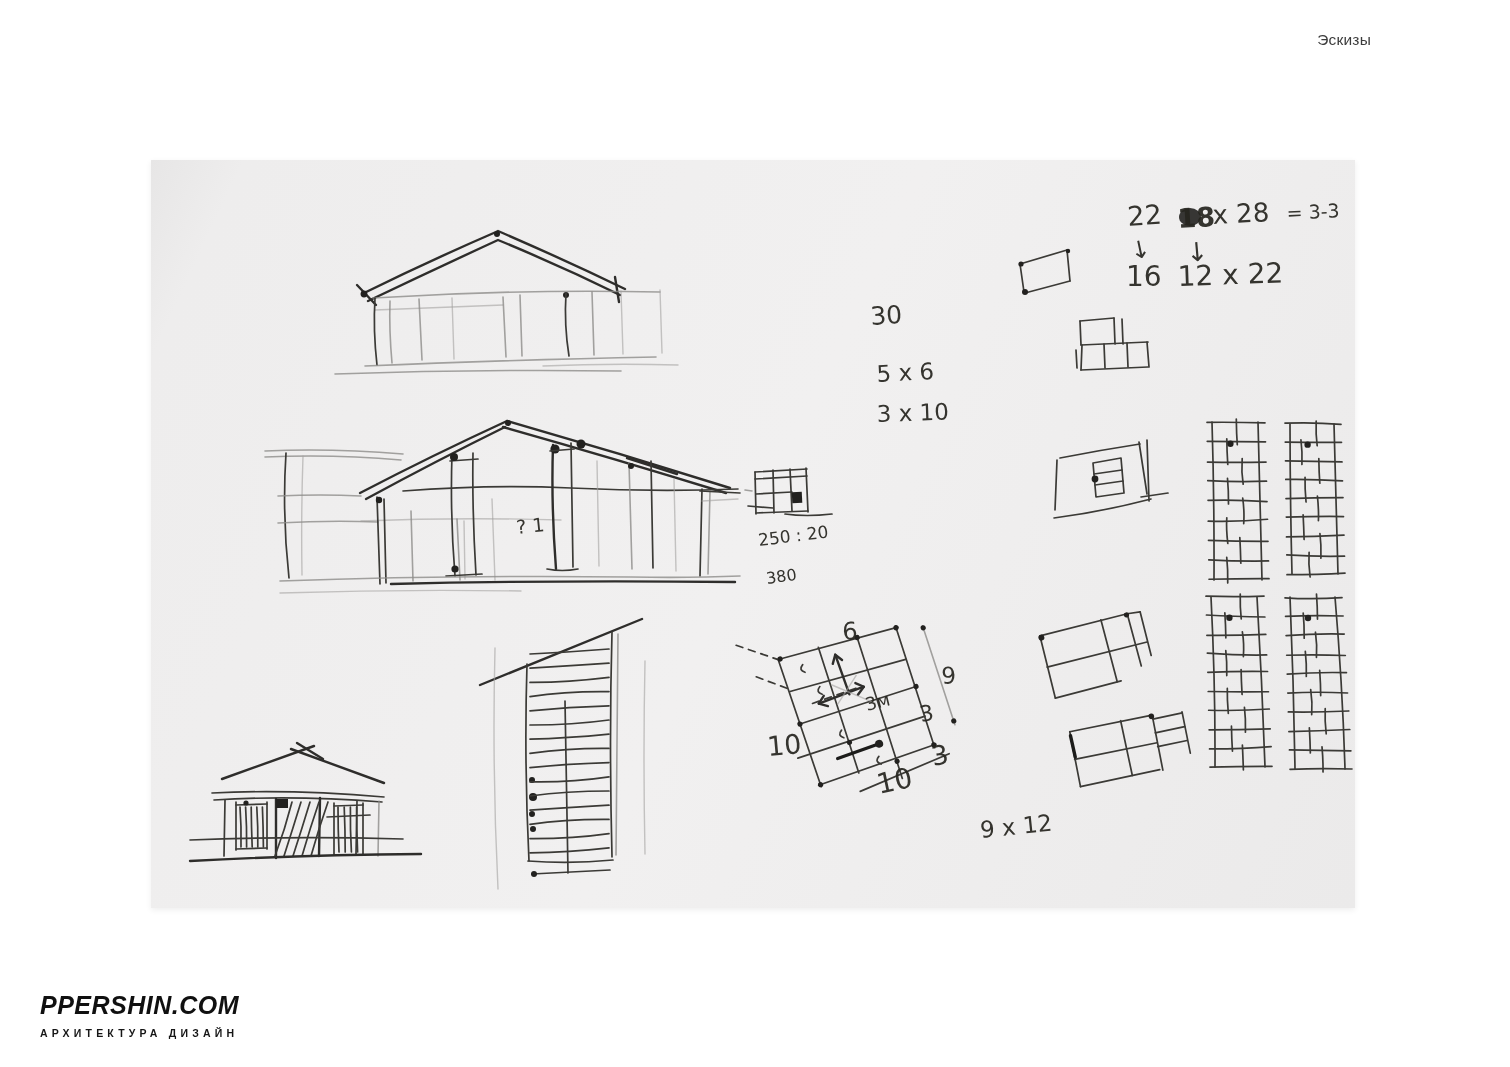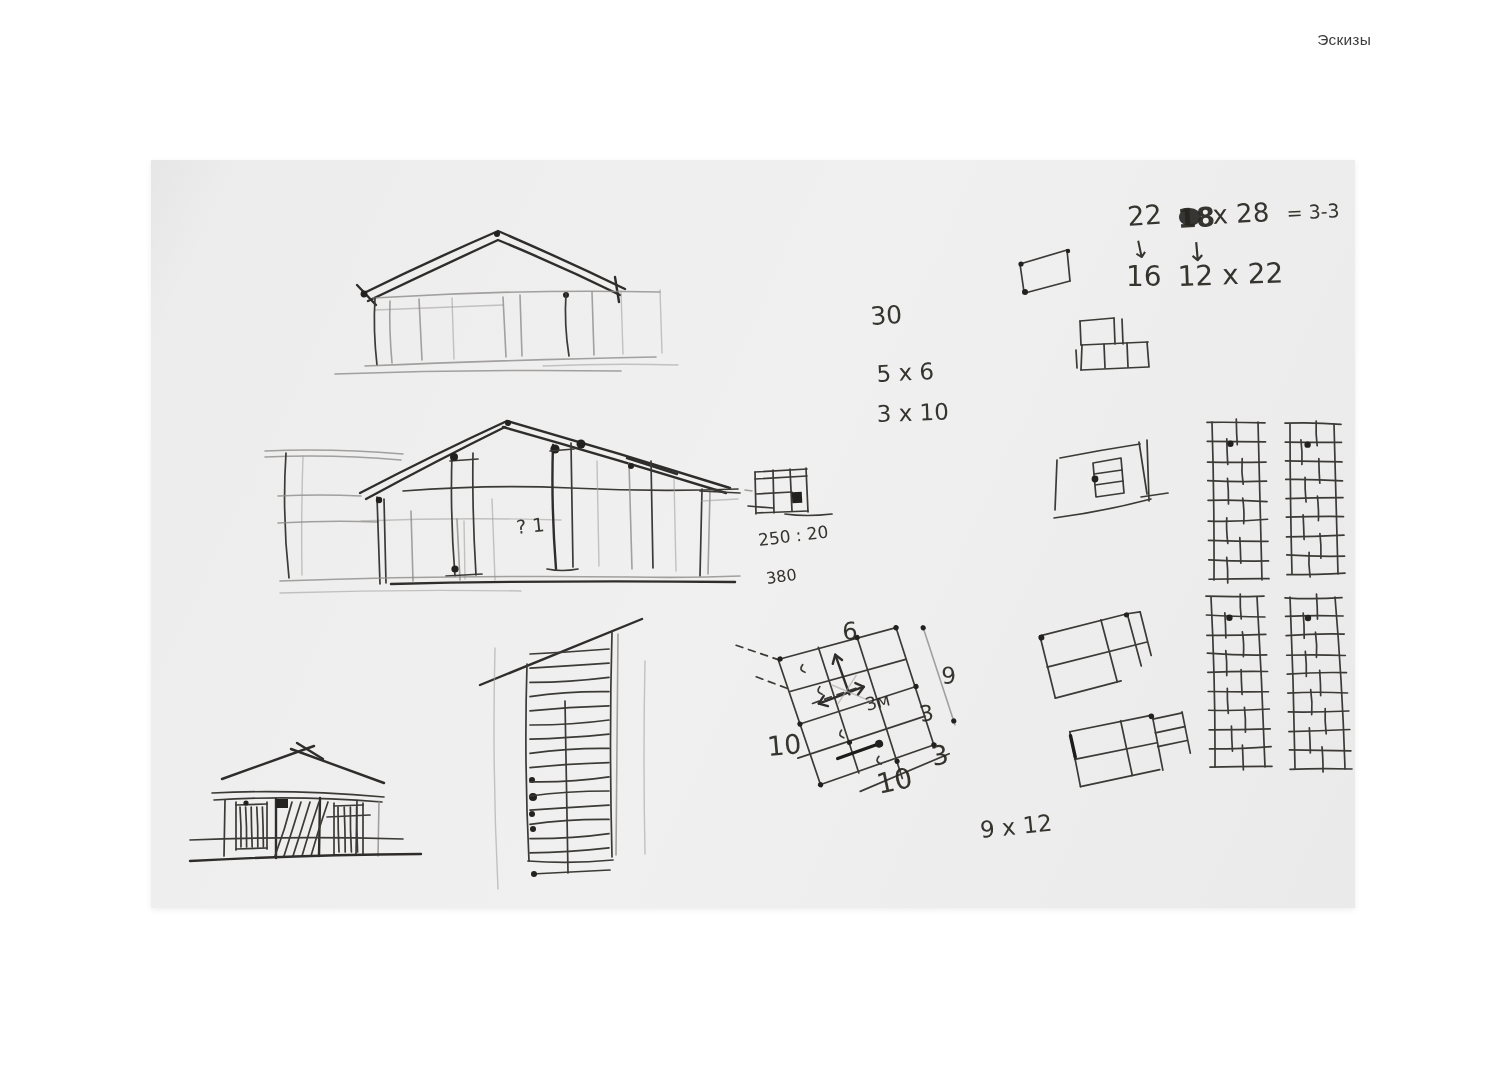--- a/index.html
+++ b/index.html
@@ -415,14 +415,18 @@
           <path d="M1159.6878086419754,529.5555555555555 Q1161.6147505144033,542.7314300411523 1160.6878086419754,554.6666666666666" class="ink-thin"></path>
           <path d="M1174.2073302469137,548.6666666666666 Q1173.6472736625515,560.2698945473251 1175.2073302469137,573.7777777777777" class="ink-thin"></path>
           <path d="M1158.3462962962963,567.7777777777778 Q1159.1256301440328,581.0514146090535 1159.3462962962963,592.8888888888889" class="ink-thin"></path>
           <path d="M1171.0047067901235,586.8888888888889 Q1172.1998199588477,600.3259902263375 1172.0047067901235,612" class="ink-thin"></path>
           <circle cx="1157" cy="458.02222222222224" r="3.2" class="dot"></circle>
         </g>
 
     </svg>
   </div>
 
+  <div class="logo">
+    <div class="brand">PPERSHIN.COM</div>
+    <div class="tagline">АРХИТЕКТУРА ДИЗАЙН</div>
+  </div>
 
 </div>
 
 </body></html>

